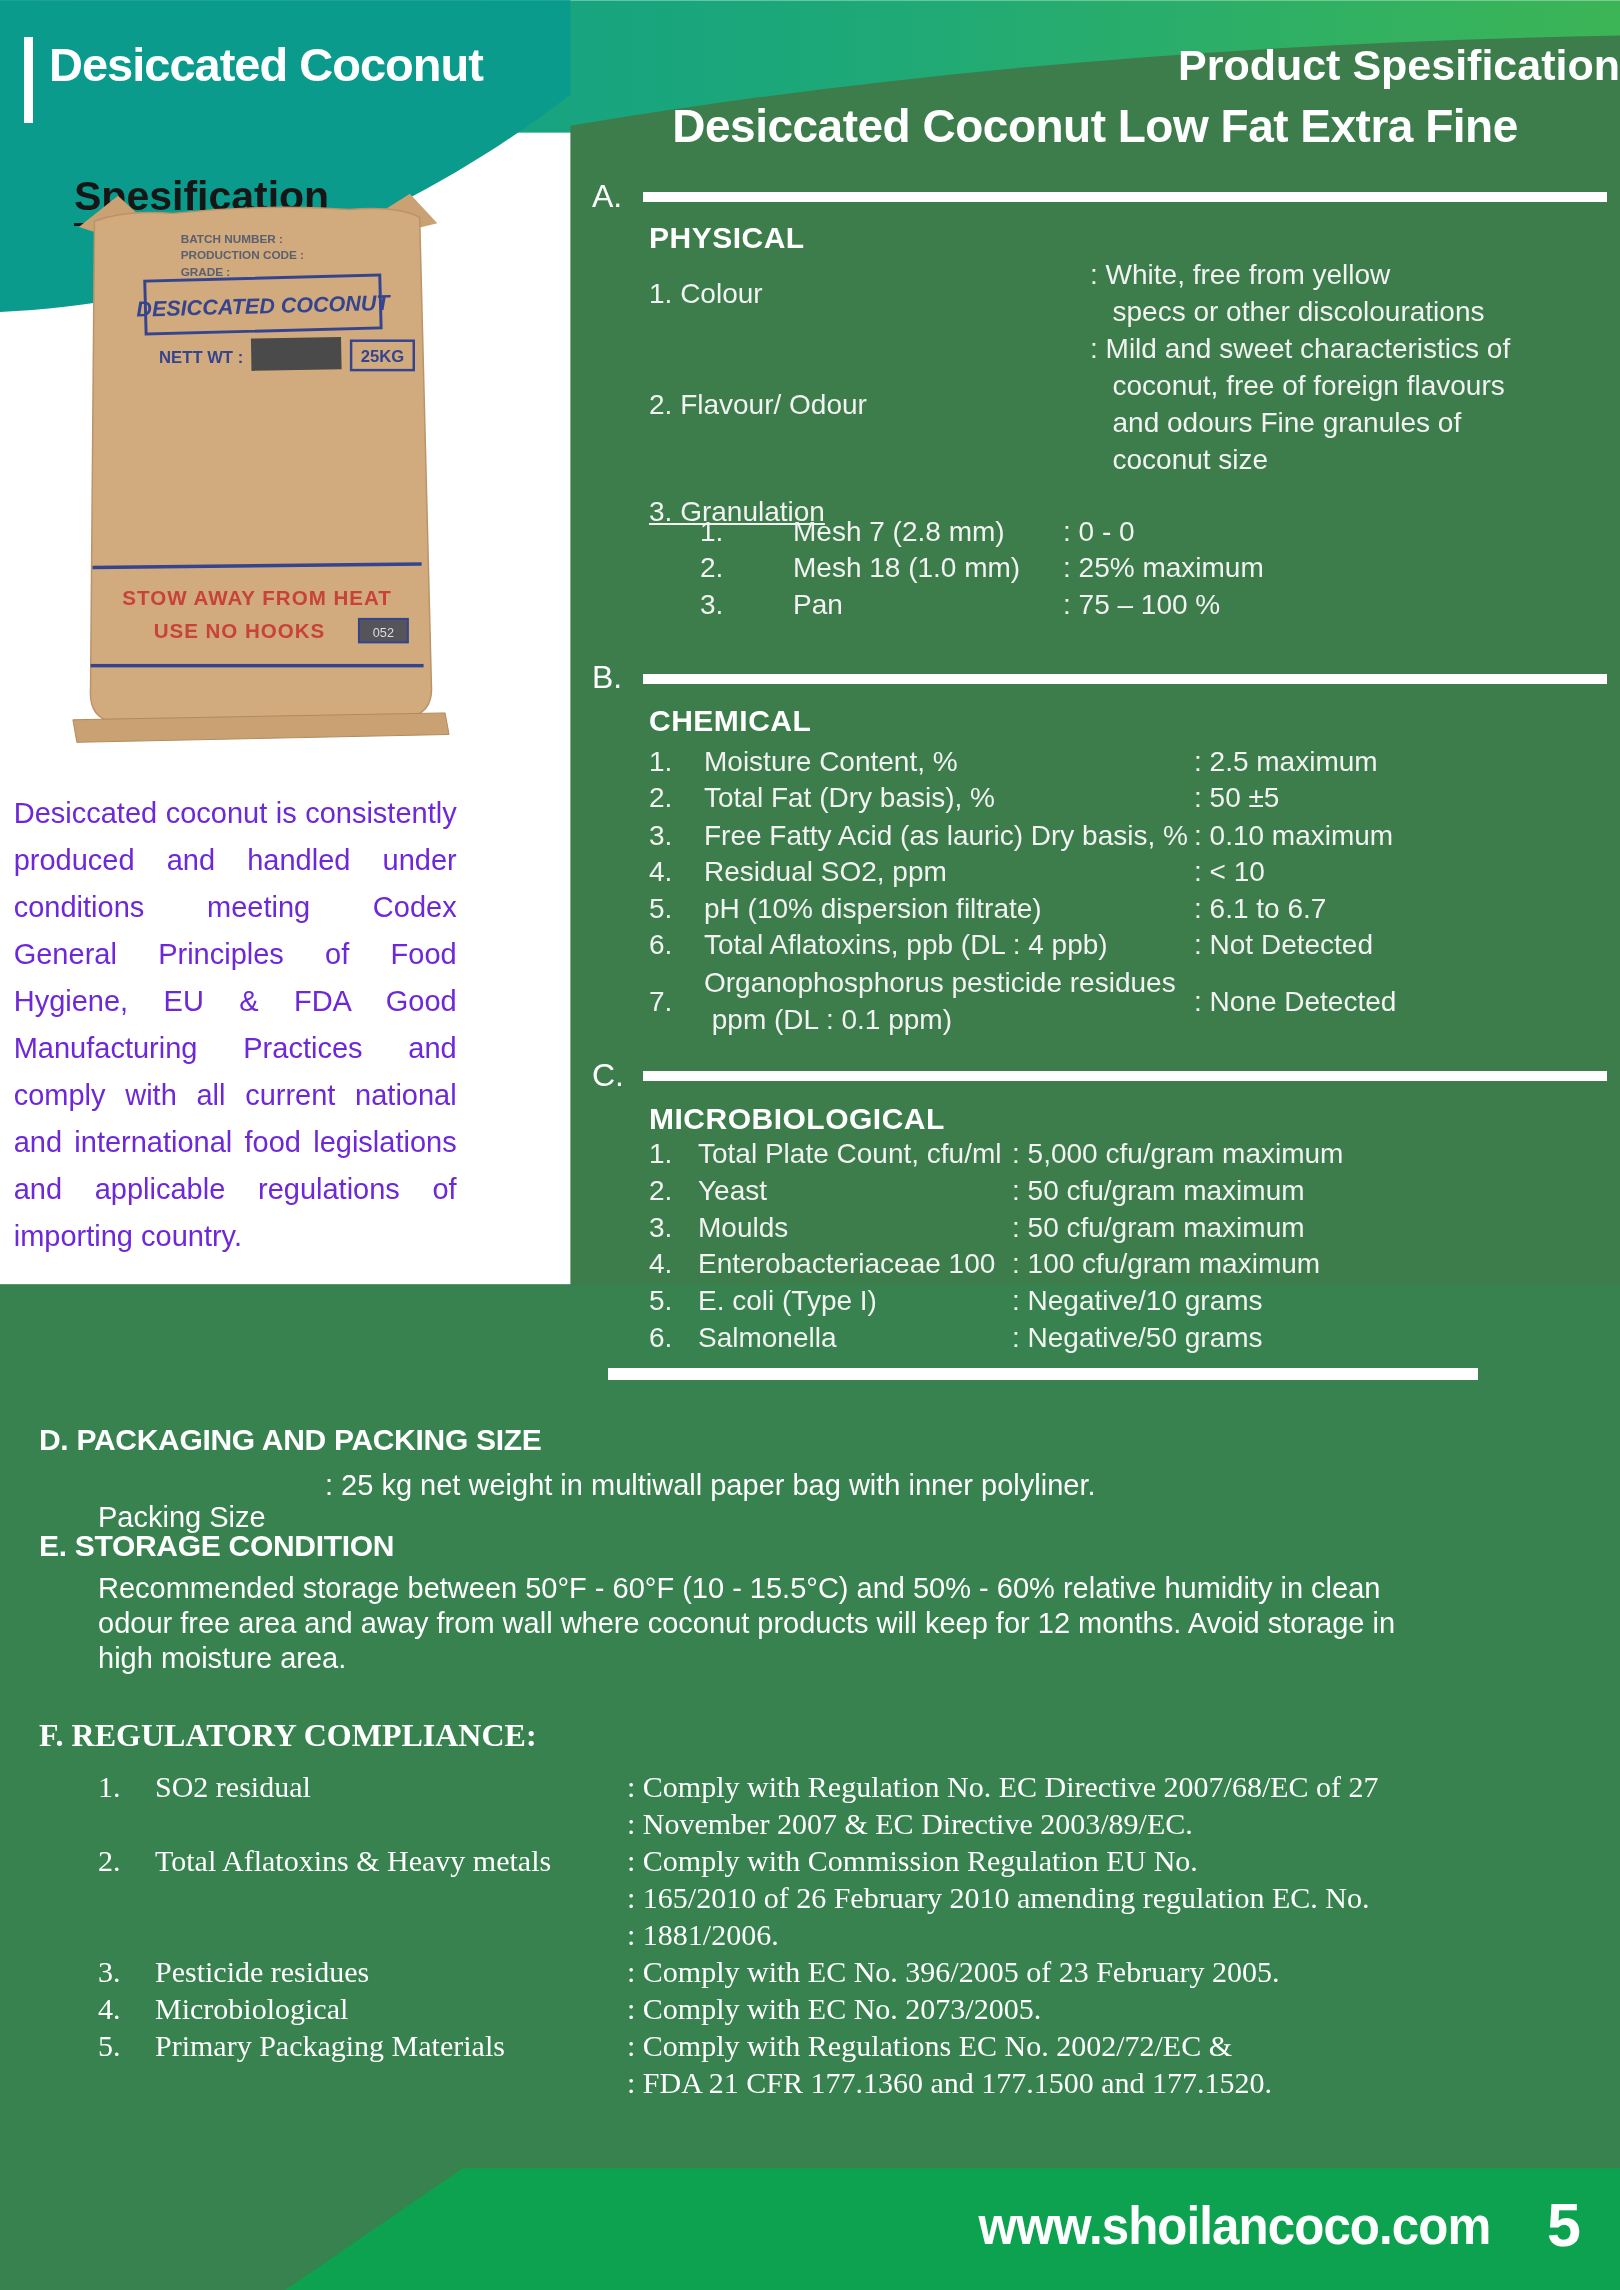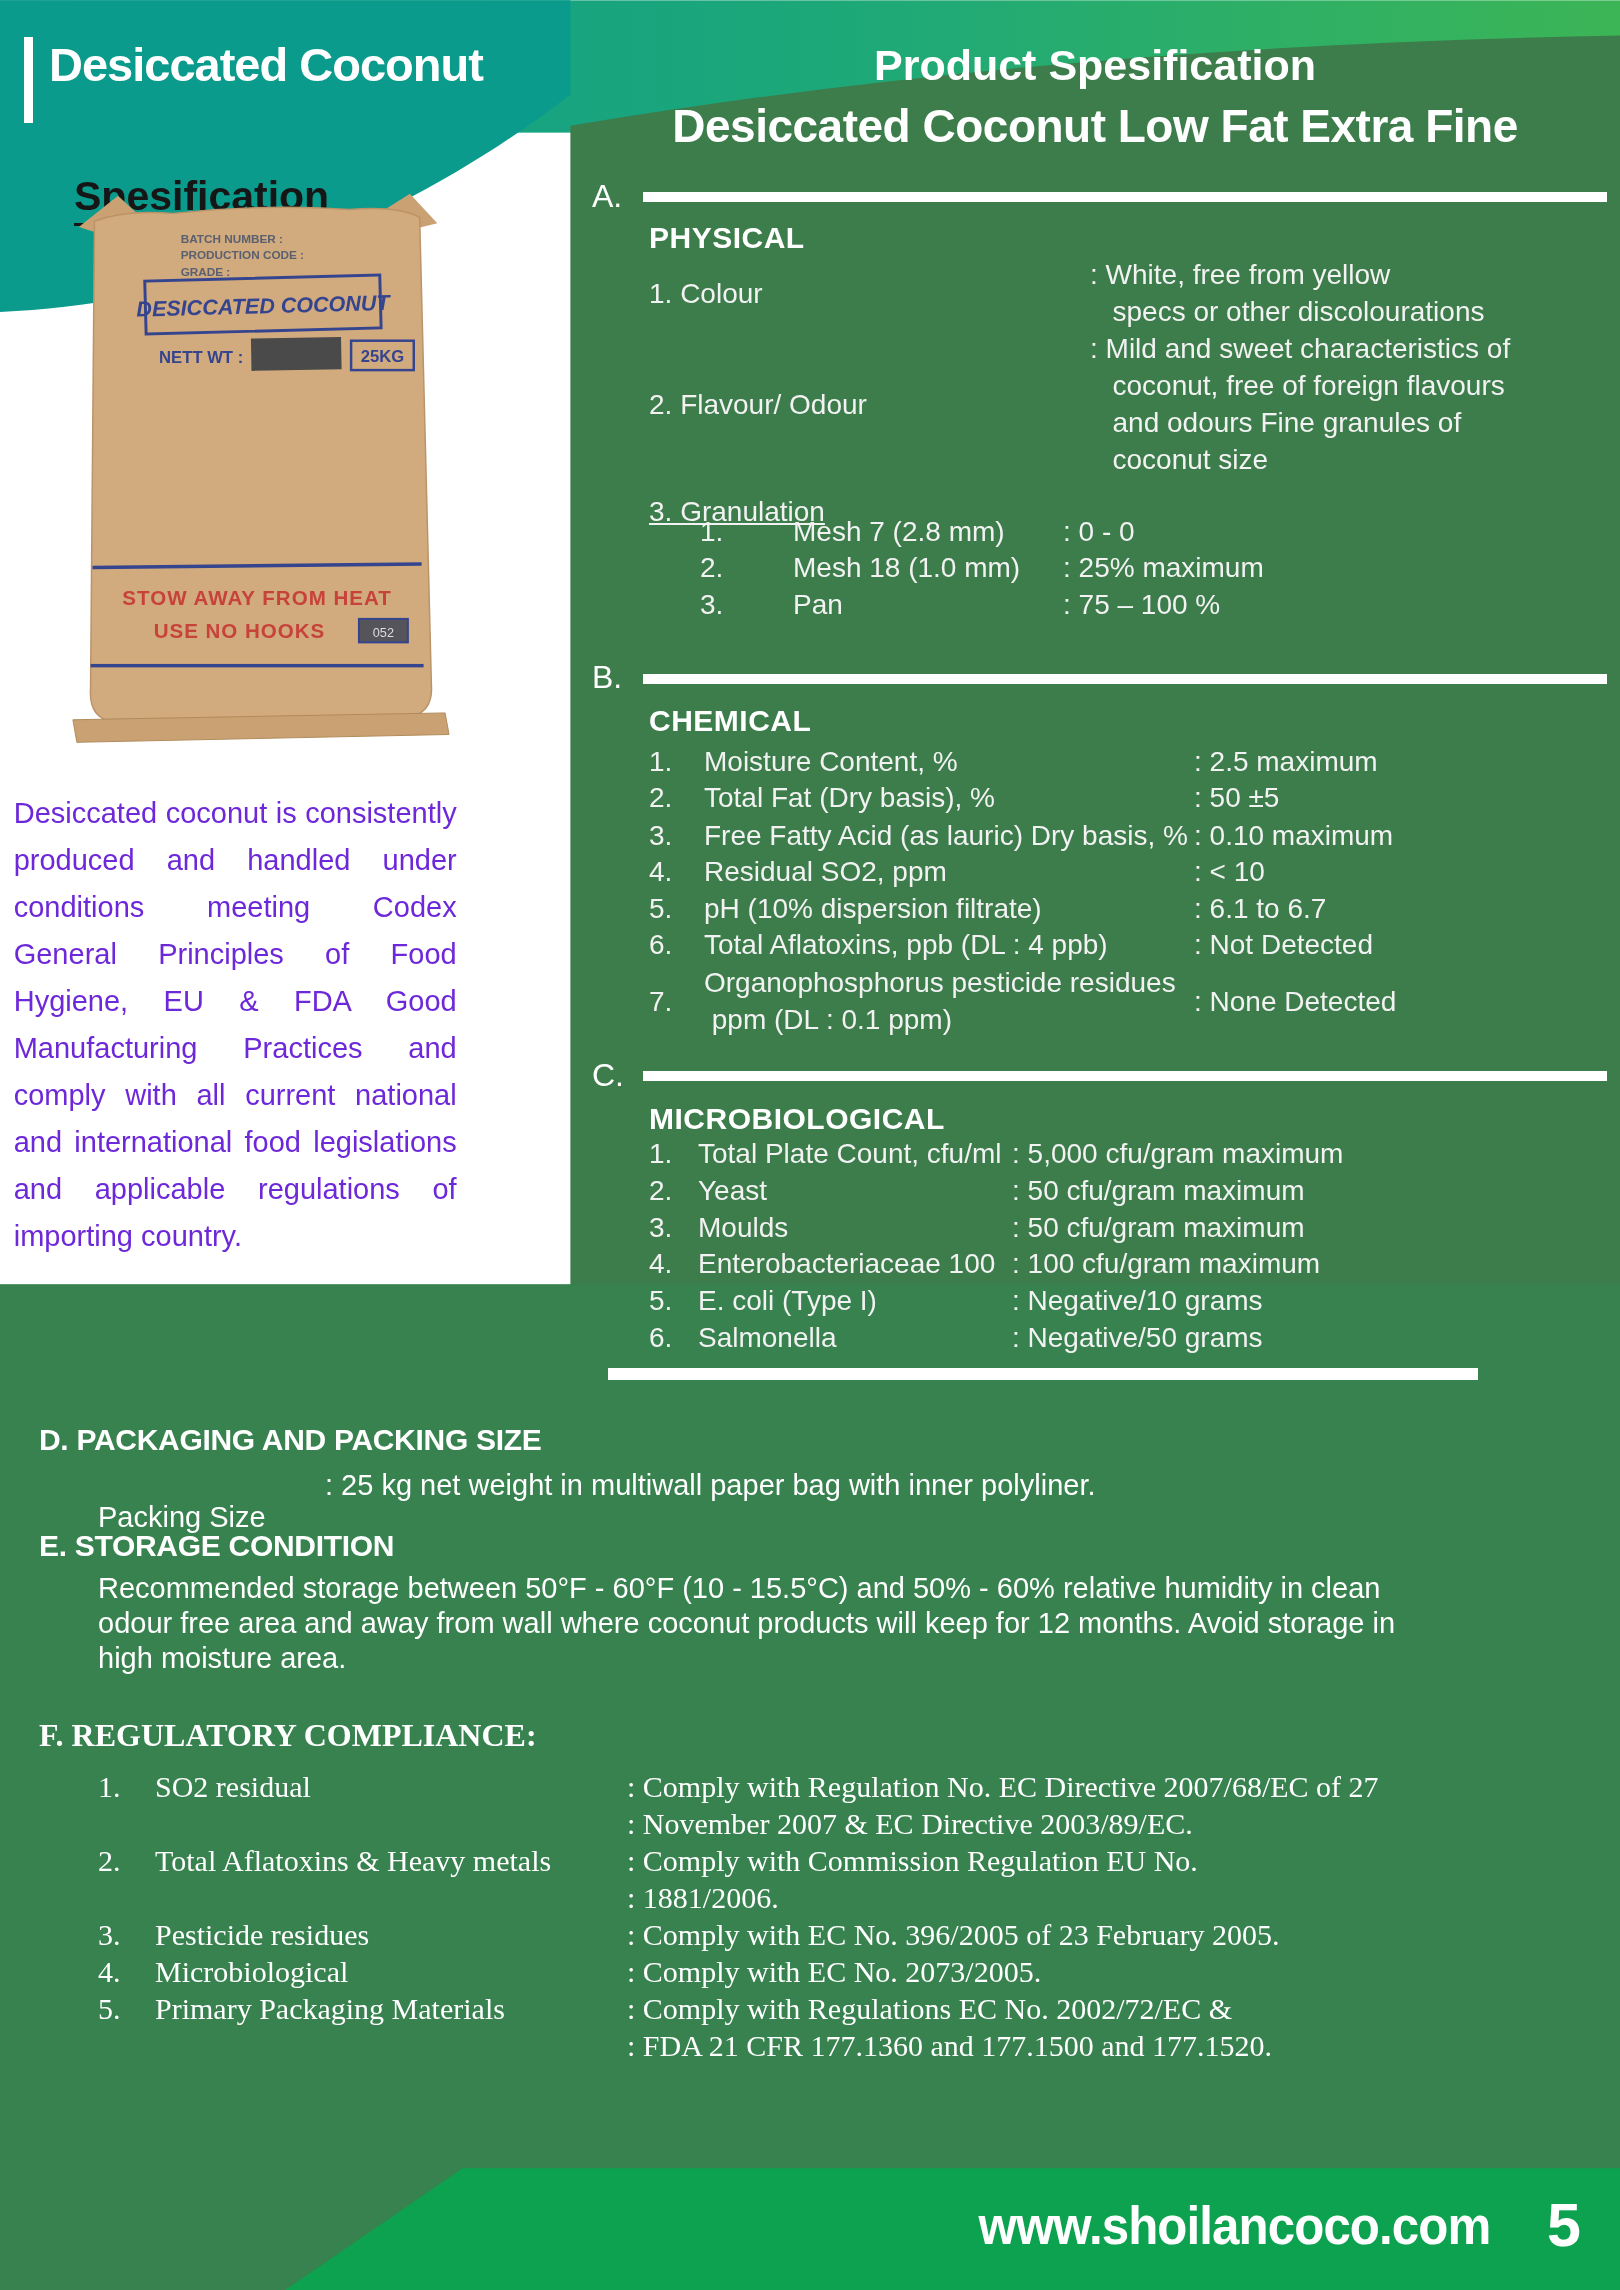--- a/index.html
+++ b/index.html
@@ -15,21 +15,21 @@
   
   .accent-bar { left:23.5px; top:37px; width:9.8px; height:86px; background:#ffffff; }
   .left-title { left:49px; top:37px; font-size:47px; font-weight:bold; color:#ffffff; letter-spacing:-1px; white-space:nowrap; }
   .left-subtitle { left:74px; top:173px; font-size:41px; font-weight:bold; color:#161616;
     border-bottom:3.9px solid #161616; padding-bottom:2.9px; white-space:nowrap; }
   .bag-wrap { left:65px; top:184px; width:390px; height:573px; }
   .intro-para { left:13.7px; top:755px; width:443px; font-size:29px; line-height:47px;
     color:#6d28d9; text-align:justify;margin-top:35px; }
 
   
-  .panel-title1 { left:570px; top:41px; width:1050px; text-align:center; color:#ffffff;
+  .panel-title1 { left:570px; top:41px; width:1050px; text-align:right; color:#ffffff;
     font-size:43px; font-weight:bold; }
   .panel-title2 { left:570px; top:99px; width:1050px; text-align:center; color:#ffffff;
     font-size:46px; font-weight:bold; letter-spacing:-0.5px; }
 
   
   .sec { width:1028px; color:#f2f2f2; }
   .sec-letter { position:absolute; left:0; font-size:32px; color:#ffffff; }
   .sec-line { position:absolute; left:51px; width:964px; height:10.8px; background:#ffffff; }
   .sec-title { position:absolute; left:57px; font-size:30px; font-weight:bold; color:#ffffff; letter-spacing:0.5px; }
   .rowf { position:absolute; display:flex; align-items:center; font-size:28px; line-height:37px; }
@@ -292,20 +292,21 @@
           <div>: Comply with Regulation No. EC Directive 2007/68/EC of 27</div>
           <div>: November 2007 &amp; EC Directive 2003/89/EC.</div>
         </span>
       </div>
 
       <div class="f-item">
         <span class="num">2.</span>
         <span class="lbl">Total Aflatoxins &amp; Heavy metals</span>
         <span class="f-lines">
           <div>: Comply with Commission Regulation EU No.</div>
+          <div>: 165/2010 of 26 February 2010 amending regulation EC. No.</div>
           <div>: 1881/2006.</div>
         </span>
       </div>
 
       <div class="f-item">
         <span class="num">3.</span>
         <span class="lbl">Pesticide residues</span>
         <span class="f-lines">
           <div>: Comply with EC No. 396/2005 of 23 February 2005.</div>
         </span>

